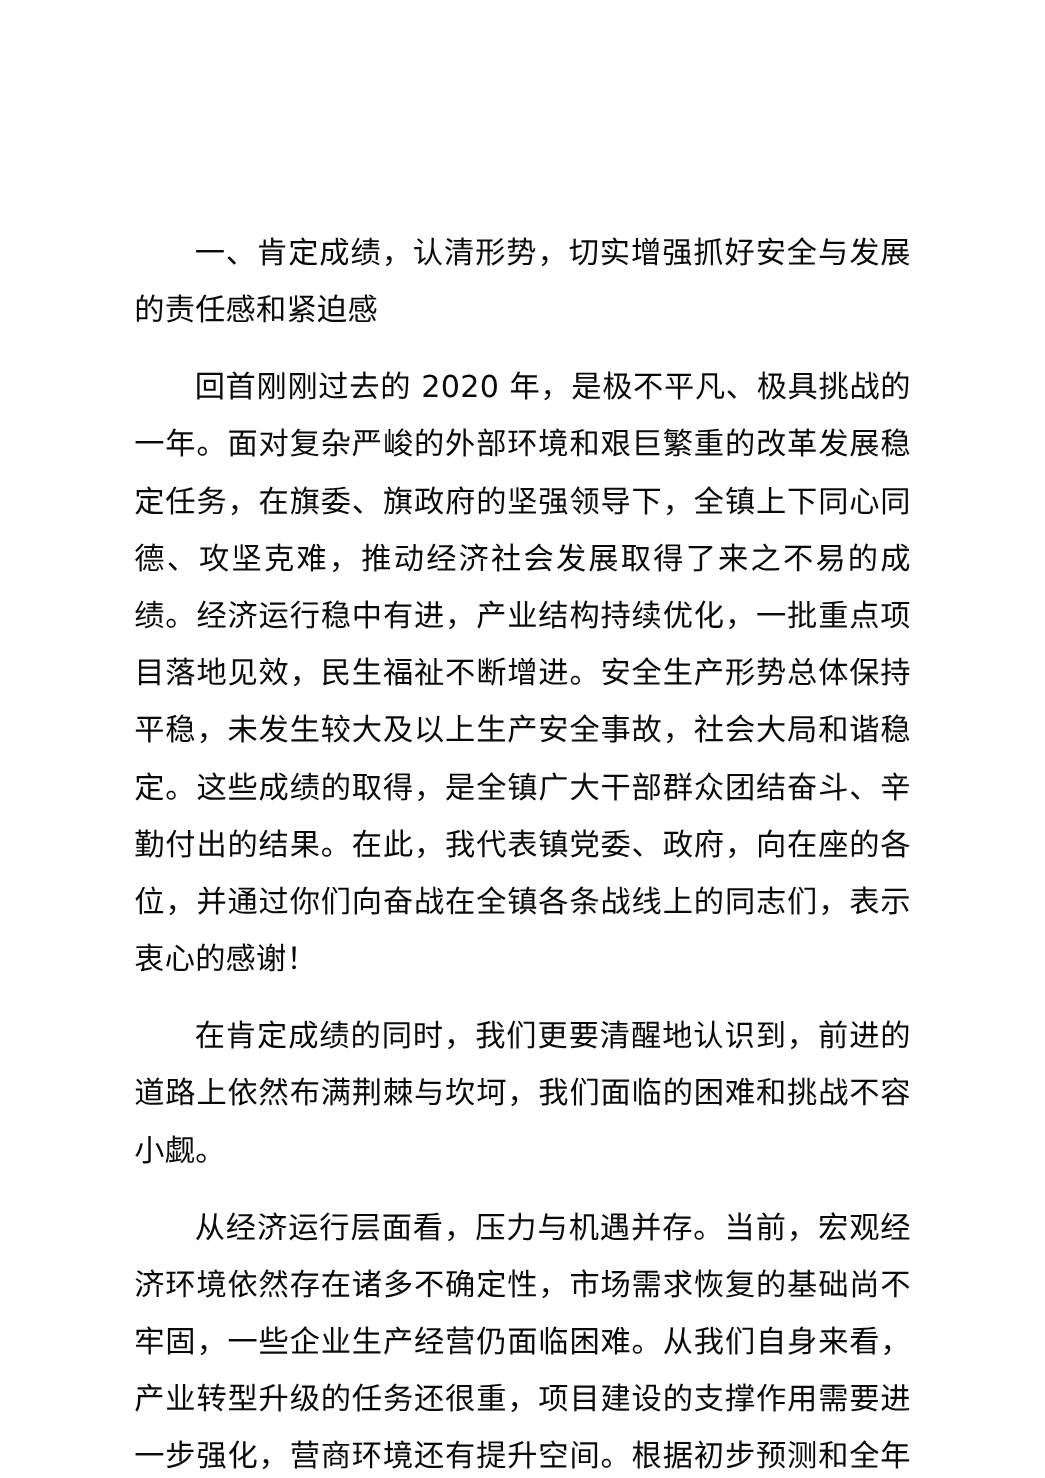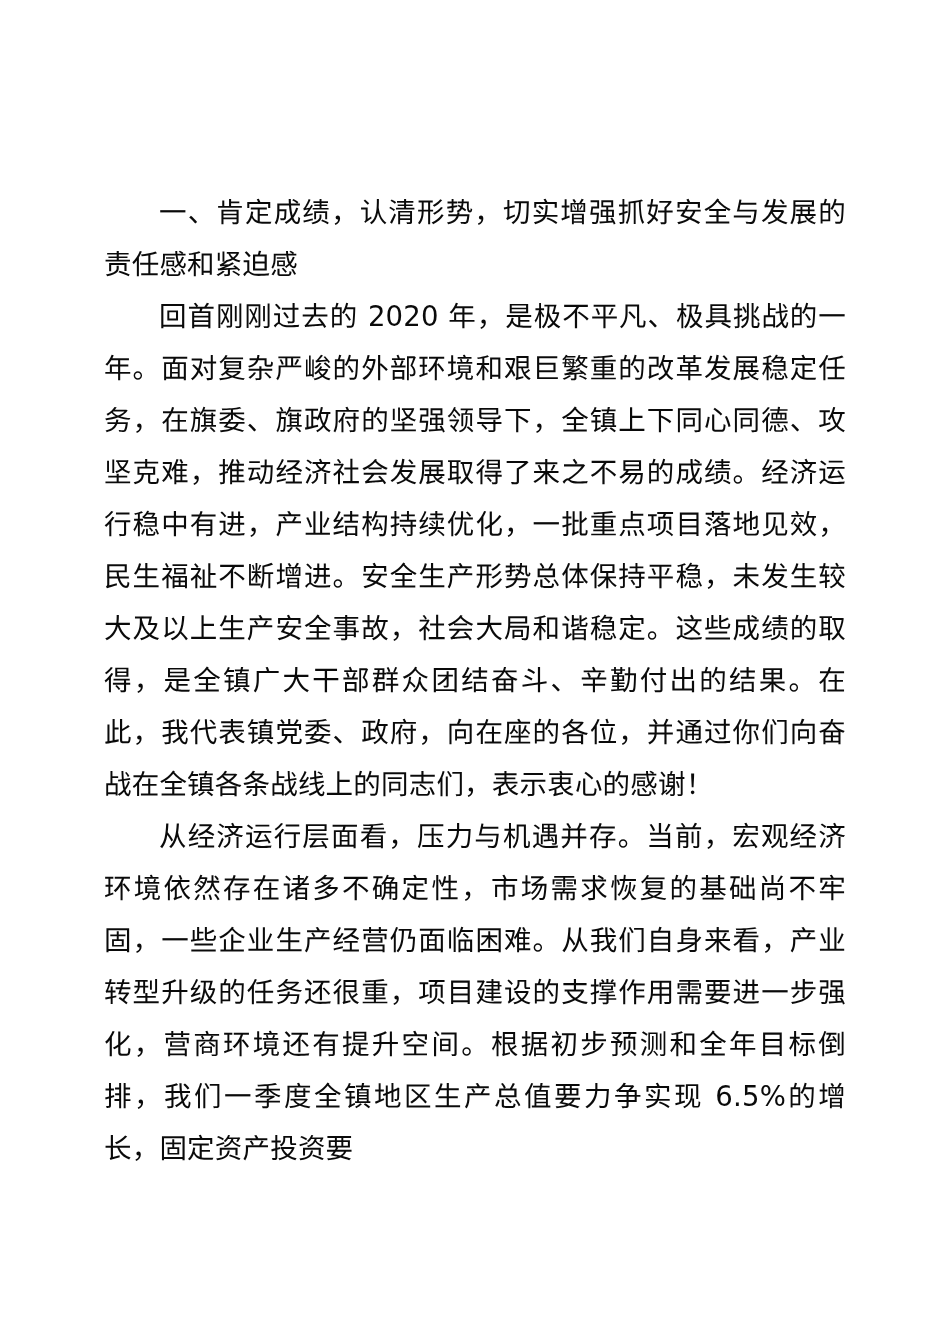--- a/index.html
+++ b/index.html
@@ -25,21 +25,21 @@
   
   .text-column {
     position: absolute;
     left: 104px;
     top: 186px;
     width: 742px;
   }
 
   .doc-heading,
   .doc-paragraph {
-    margin: 0;
+    margin: 18px;
     padding: 0;
     font-size: 27.5px;
     line-height: 52px;
     color: #0a0a0a;
     font-weight: normal;
     text-align: justify;
     text-justify: inter-ideograph;
     text-indent: 2em;
     letter-spacing: 0.2px;
     word-break: break-all;
@@ -59,17 +59,18 @@
 </head>
 <body>
 
 <div class="page">
   <div class="text-column">
 
     <h1 class="doc-heading">一、肯定成绩，认清形势，切实增强抓好安全与发展的责任感和紧迫感</h1>
 
     <p class="doc-paragraph">回首刚刚过去的 2020 年，是极不平凡、极具挑战的一年。面对复杂严峻的外部环境和艰巨繁重的改革发展稳定任务，在旗委、旗政府的坚强领导下，全镇上下同心同德、攻坚克难，推动经济社会发展取得了来之不易的成绩。经济运行稳中有进，产业结构持续优化，一批重点项目落地见效，民生福祉不断增进。安全生产形势总体保持平稳，未发生较大及以上生产安全事故，社会大局和谐稳定。这些成绩的取得，是全镇广大干部群众团结奋斗、辛勤付出的结果。在此，我代表镇党委、政府，向在座的各位，并通过你们向奋战在全镇各条战线上的同志们，表示衷心的感谢！</p>
 
+    <p class="doc-paragraph">在肯定成绩的同时，我们更要清醒地认识到，前进的道路上依然布满荆棘与坎坷，我们面临的困难和挑战不容小觑。</p>
 
     <p class="doc-paragraph">从经济运行层面看，压力与机遇并存。当前，宏观经济环境依然存在诸多不确定性，市场需求恢复的基础尚不牢固，一些企业生产经营仍面临困难。从我们自身来看，产业转型升级的任务还很重，项目建设的支撑作用需要进一步强化，营商环境还有提升空间。根据初步预测和全年目标倒排，我们一季度全镇地区生产总值要力争实现 6.5%的增长，固定资产投资要</p>
 
   </div>
 </div>
 
 </body></html>

